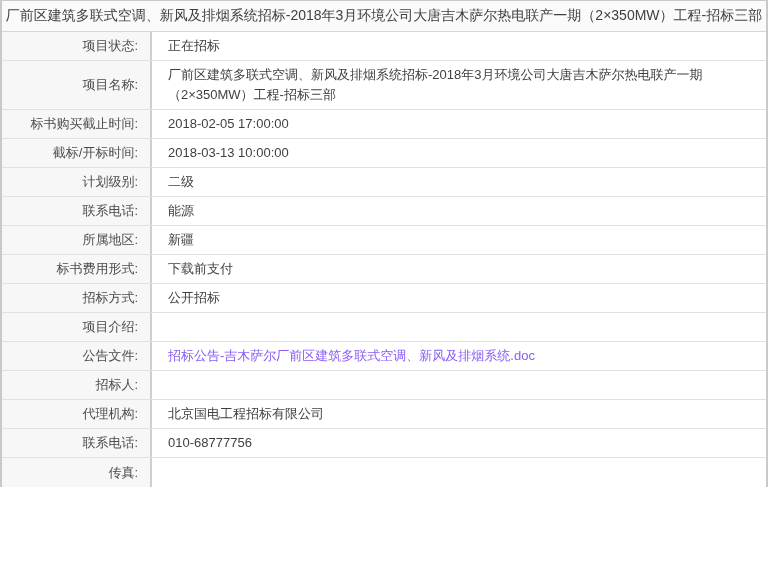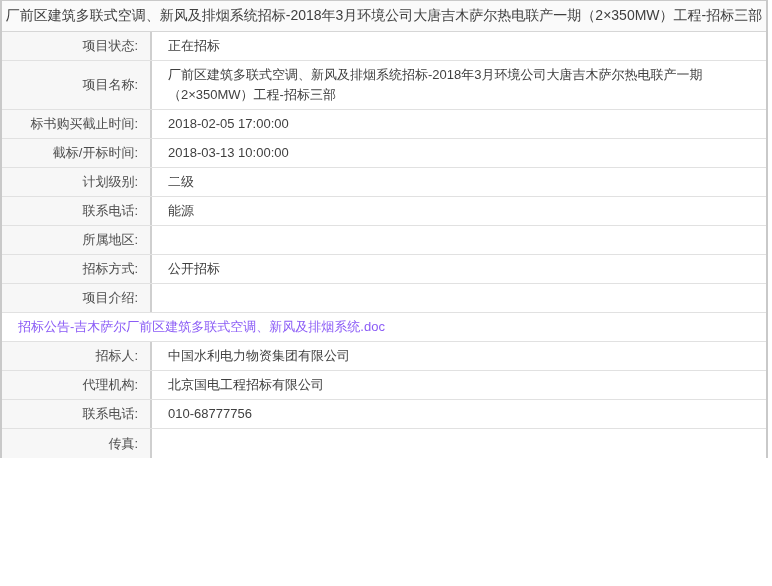--- a/index.html
+++ b/index.html
@@ -96,41 +96,46 @@
     <div class="value-cell">二级</div>
   </div>
 
   <div class="row">
     <div class="label-cell">联系电话:</div>
     <div class="value-cell">能源</div>
   </div>
 
   <div class="row">
     <div class="label-cell">所属地区:</div>
+    <div class="value-cell">新疆</div>
   </div>
 
 
+  <div class="row">
+    <div class="label-cell">标书费用形式:</div>
+    <div class="value-cell">下载前支付</div>
+  </div>
 
   <div class="row">
     <div class="label-cell">招标方式:</div>
     <div class="value-cell">公开招标</div>
   </div>
 
   <div class="row">
     <div class="label-cell">项目介绍:</div>
     <div class="value-cell"></div>
   </div>
 
   <div class="row">
+    <div class="label-cell">公告文件:</div>
     <div class="value-cell link-value" style="color: #8b5cf6;">招标公告-吉木萨尔厂前区建筑多联式空调、新风及排烟系统.doc</div>
   </div>
 
   <div class="row">
     <div class="label-cell">招标人:</div>
-    <div class="value-cell">中国水利电力物资集团有限公司</div>
   </div>
 
   <div class="row">
     <div class="label-cell">代理机构:</div>
     <div class="value-cell">北京国电工程招标有限公司</div>
   </div>
 
 
   <div class="row">
     <div class="label-cell">联系电话:</div>

